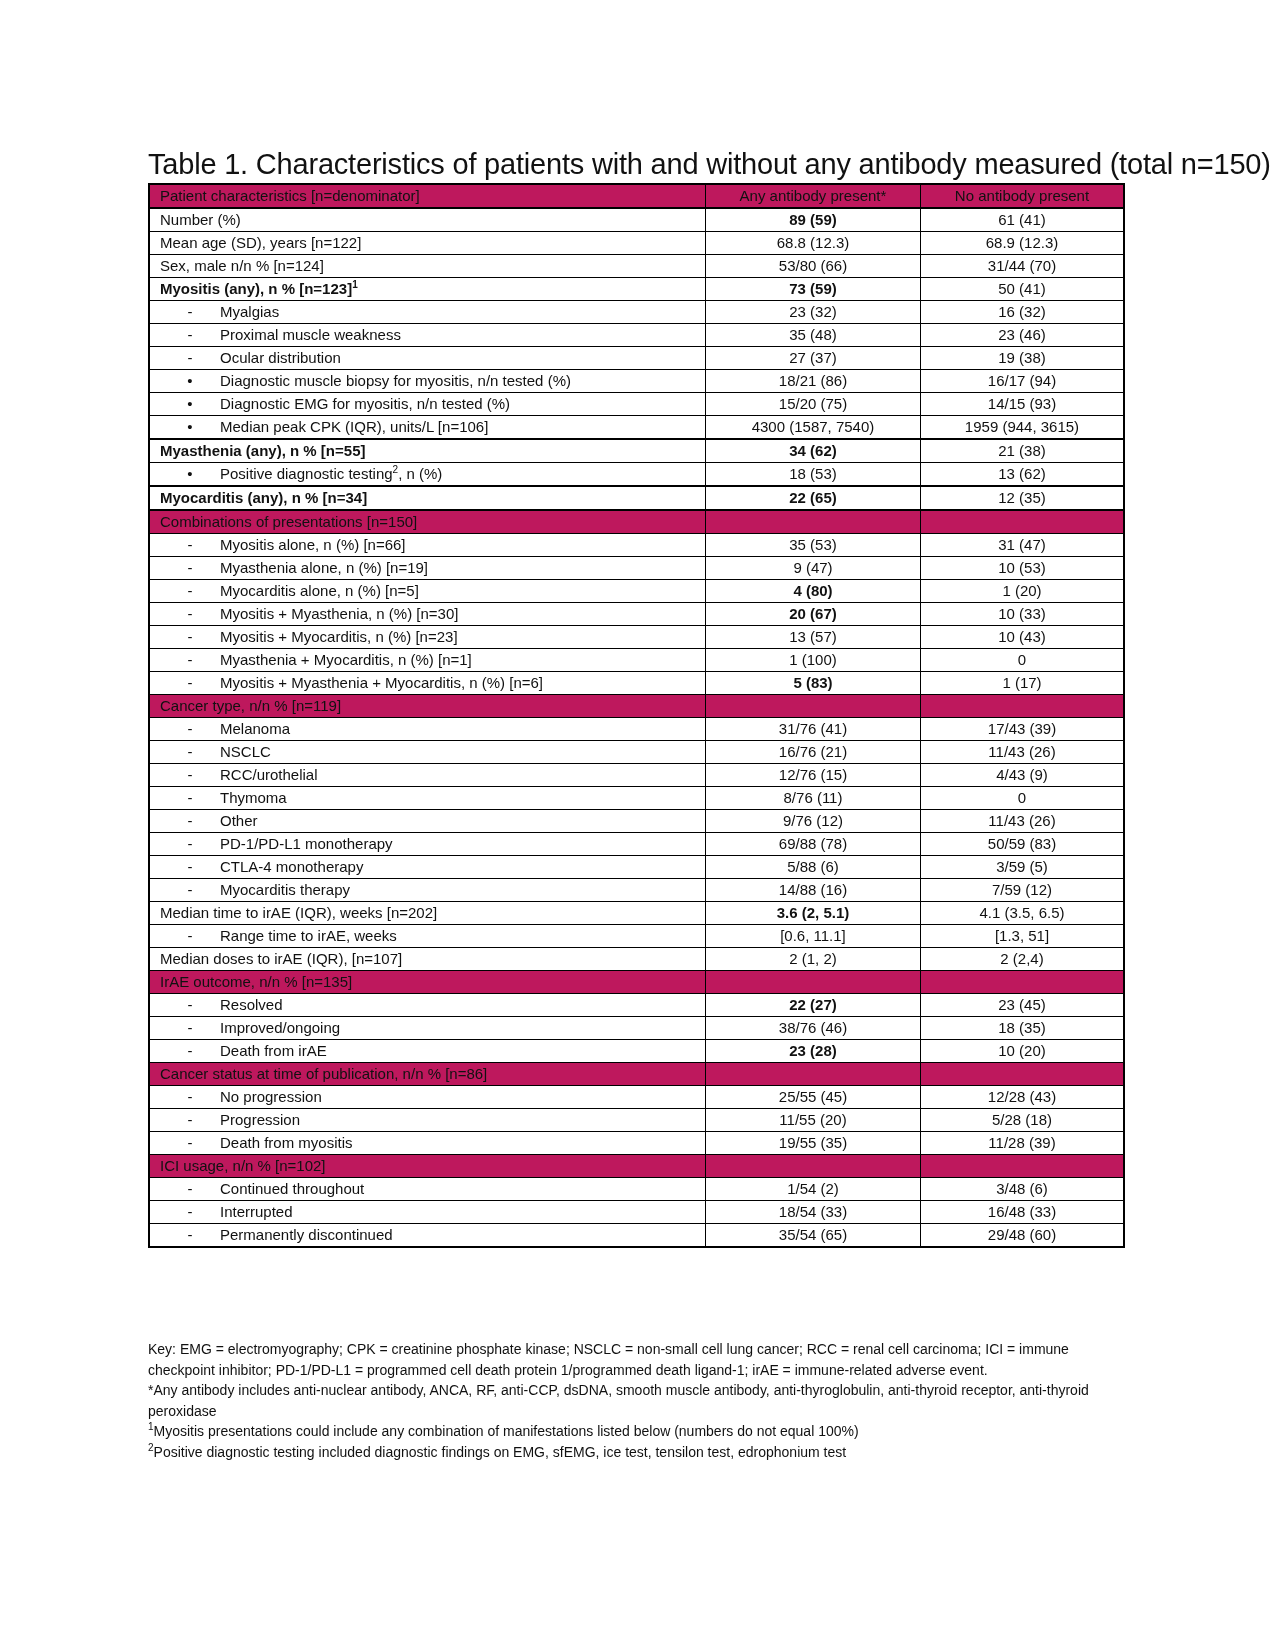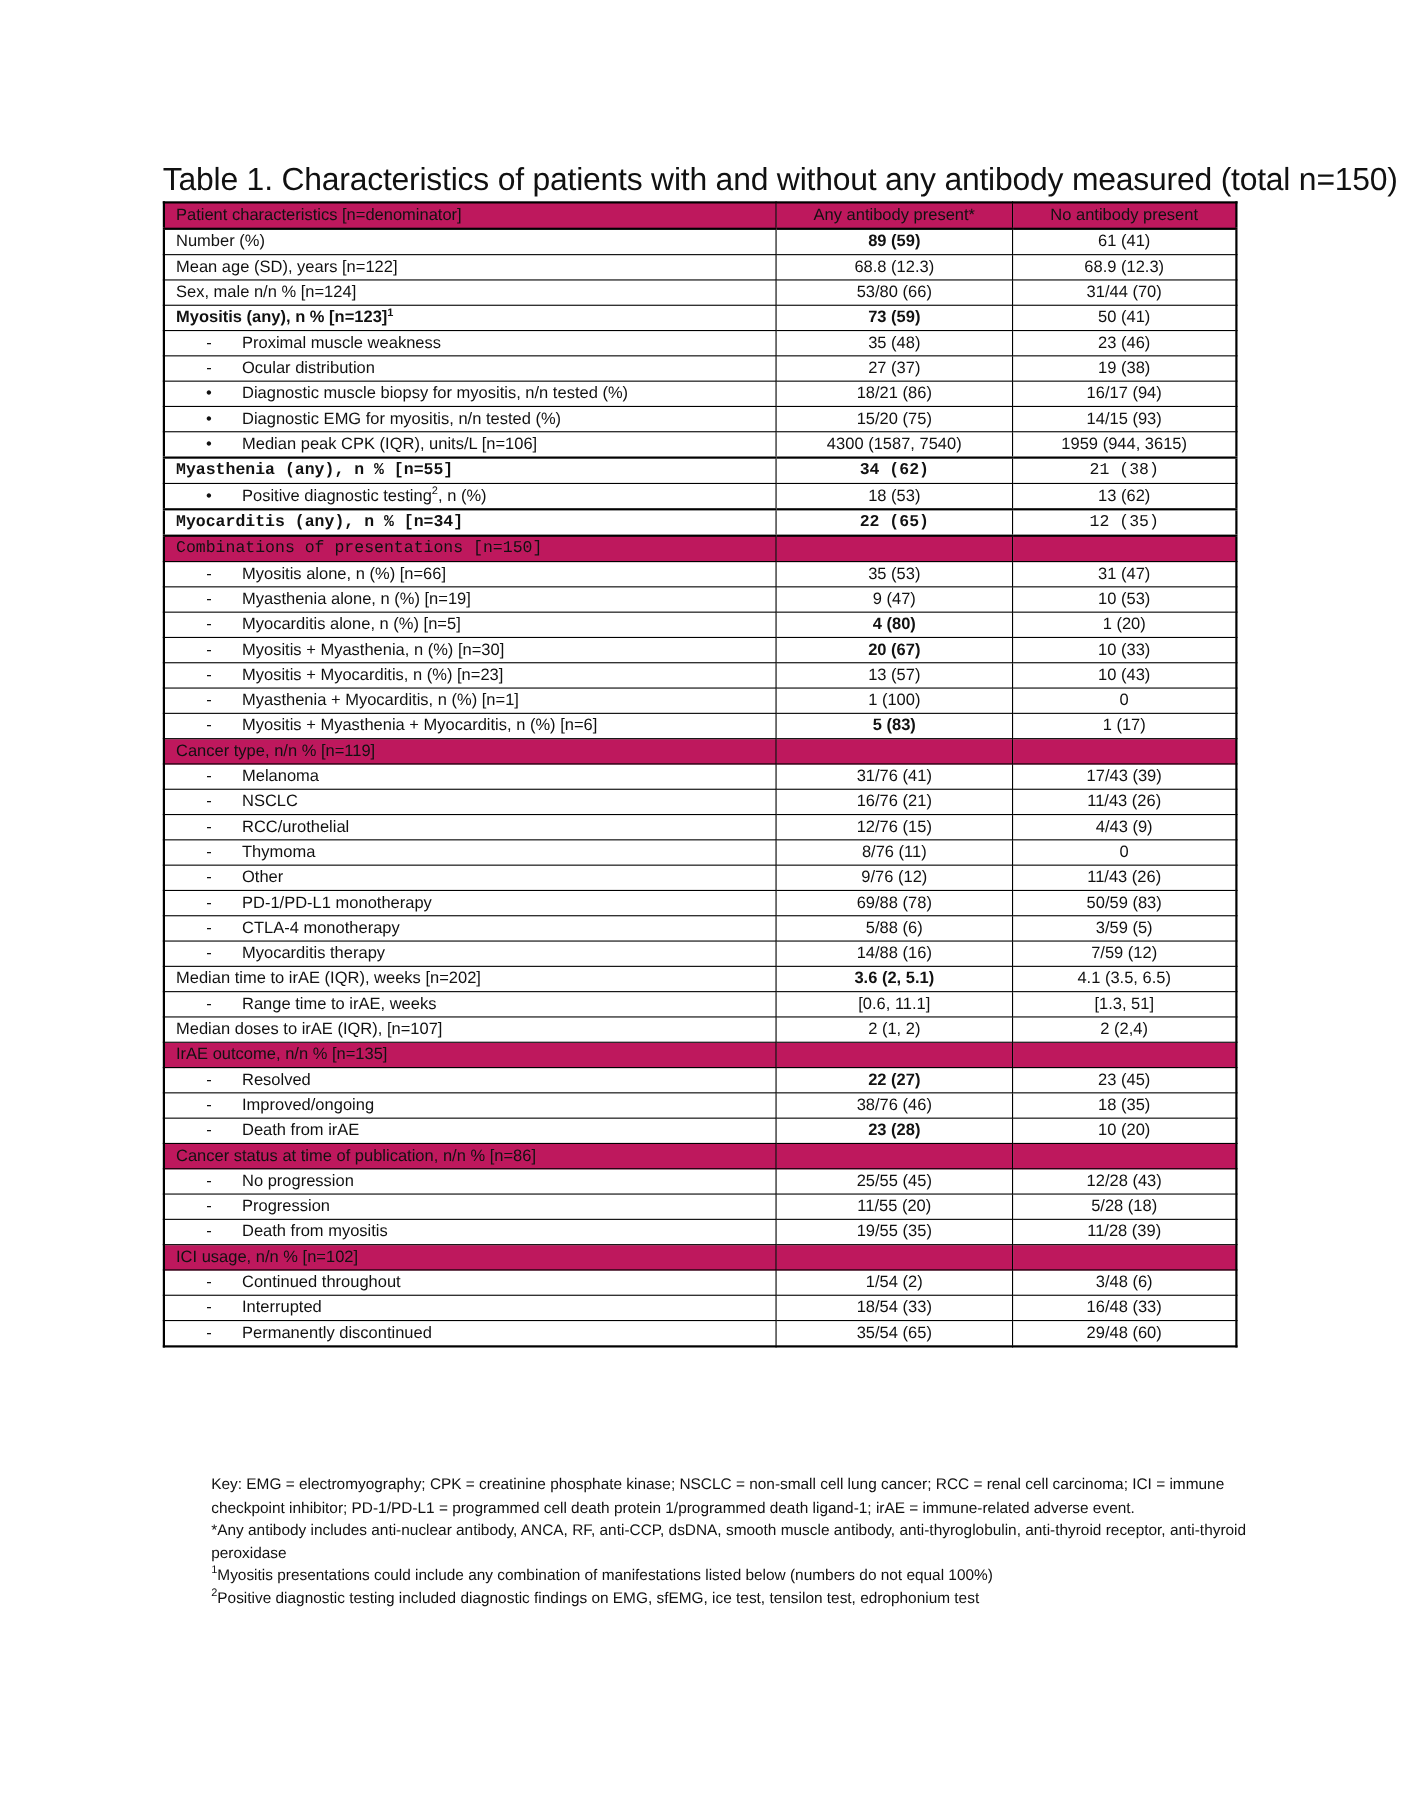--- a/index.html
+++ b/index.html
@@ -6,25 +6,25 @@
   body { width: 1275px; height: 1650px; position: relative; font-family: "Liberation Sans", sans-serif; color: #111; }
   .title { position: absolute; left: 148px; top: 148px; font-size: 29px; font-weight: normal; letter-spacing: -0.2px; white-space: nowrap; }
   table.main { position: absolute; left: 148px; top: 183px; width: 977px; border-collapse: collapse; font-size: 15px; table-layout: fixed; border: 2px solid #000; }
   table.main td { height: 22px; padding: 0 10px; border: 1px solid #000; white-space: nowrap; line-height: 22px; }
   table.main td.c1 { width: 535px; }
   table.main td.c2, table.main td.c3 { text-align: center; padding: 0 4px; }
   table.main td.c2 { width: 206px; }
   tr.head td, tr.section td { background: #be185d; }
   tr.head td { border-bottom: 2px solid #000; }
   tr.bold-label td.c1 { font-weight: bold; }
-  tr.thick-top td { border-top: 2px solid #000; font-family: Liberation Mono, monospace; }
+  tr.thick-top td { border-top: 2px solid #000; }
   .b { font-weight: bold; }
   .mark { display: inline-block; width: 60px; text-align: center; }
   sup { font-size: 10px; line-height: 0; vertical-align: super; }
-  .notes { position: absolute; left: 148px; top: 1339px; width: 980px; font-size: 14px; line-height: 20.5px; margin-left: 44px; }
+  .notes { position: absolute; left: 148px; top: 1339px; width: 980px; font-size: 14px; line-height: 20.5px; }
   .notes div { margin: 0; }
 </style>
 </head>
 <body>
 
 <div class="title">Table 1. Characteristics of patients with and without any antibody measured (total n=150)</div>
 
 <table class="main">
   <tbody id="tbody">
     <tr class="head">
@@ -46,20 +46,25 @@
         <td class="c1"><span>Sex, male n/n % [n=124]</span></td>
         <td class="c2">53/80 (66)</td>
         <td class="c3">31/44 (70)</td>
       </tr>
       <tr class="bold-label">
         <td class="c1"><span>Myositis (any), n % [n=123]</span><sup>1</sup></td>
         <td class="c2 b">73 (59)</td>
         <td class="c3">50 (41)</td>
       </tr>
       <tr>
+        <td class="c1"><span class="mark">-</span><span>Myalgias</span></td>
+        <td class="c2">23 (32)</td>
+        <td class="c3">16 (32)</td>
+      </tr>
+      <tr>
         <td class="c1"><span class="mark">-</span><span>Proximal muscle weakness</span></td>
         <td class="c2">35 (48)</td>
         <td class="c3">23 (46)</td>
       </tr>
       <tr>
         <td class="c1"><span class="mark">-</span><span>Ocular distribution</span></td>
         <td class="c2">27 (37)</td>
         <td class="c3">19 (38)</td>
       </tr>
       <tr>

